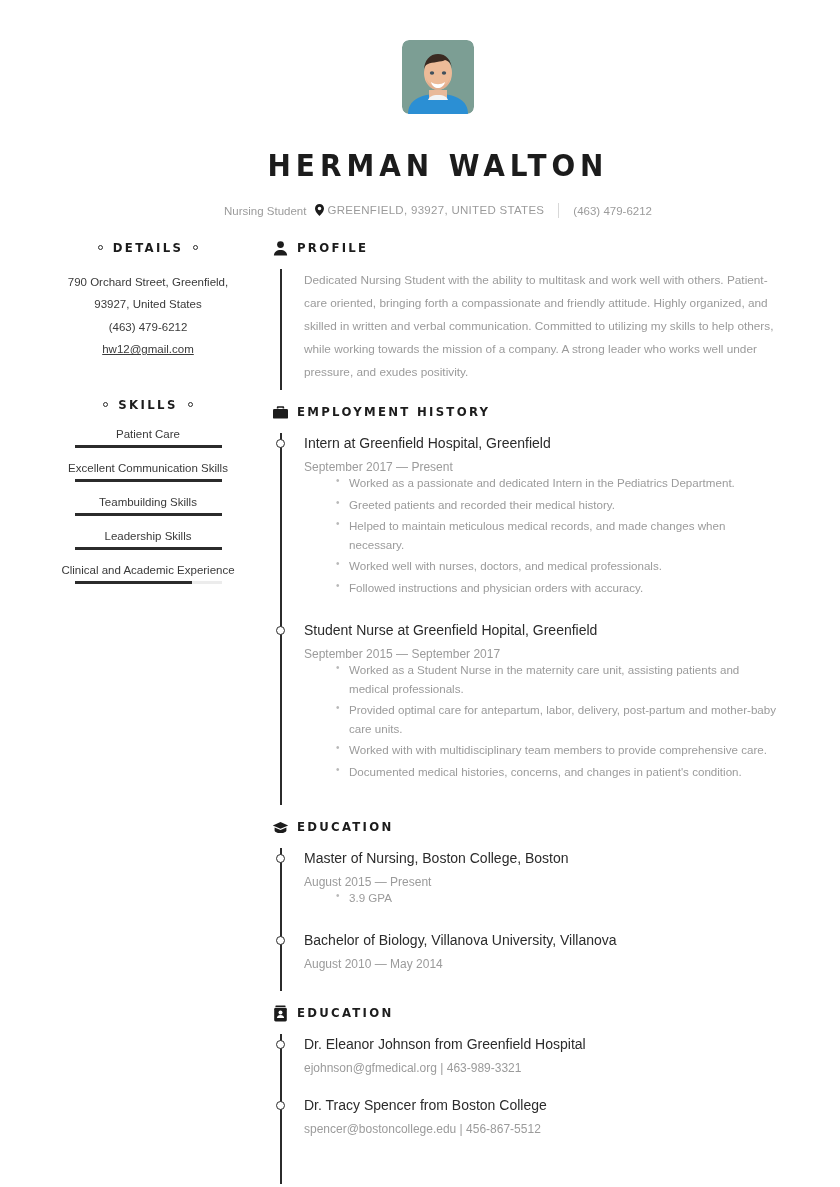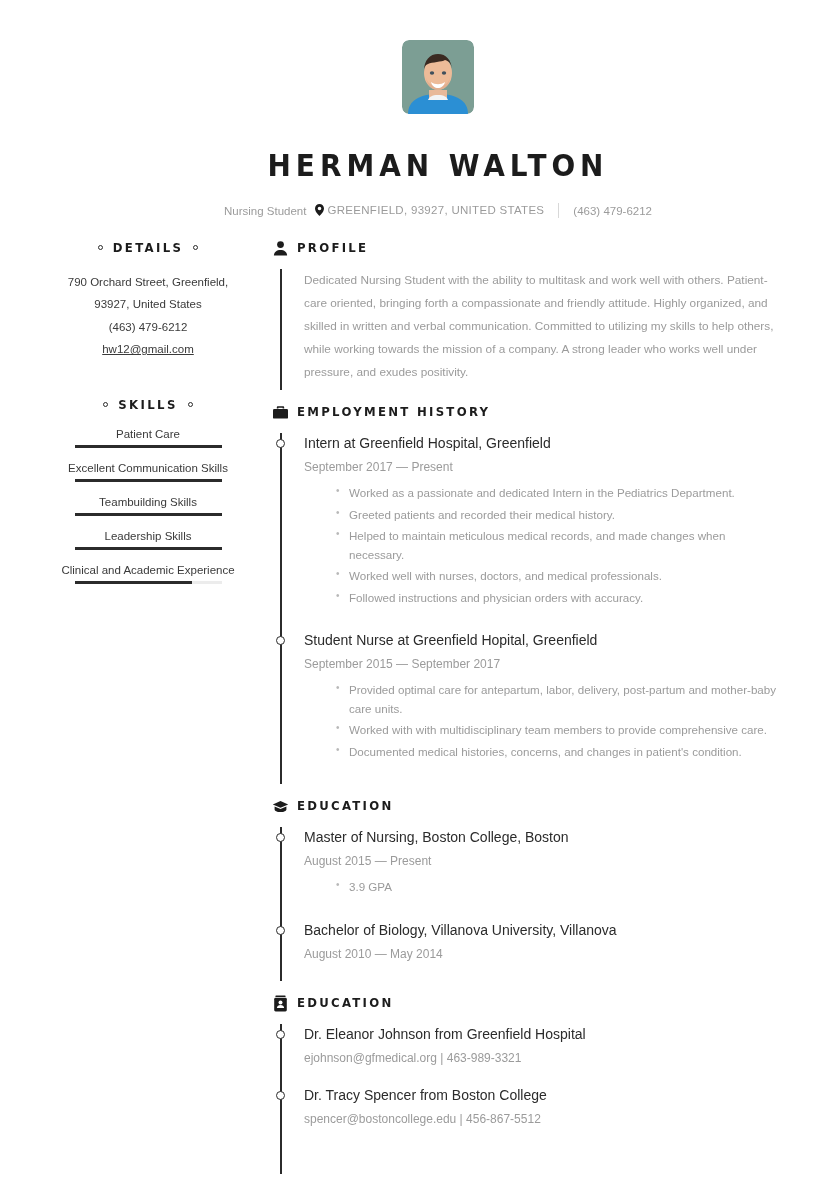--- a/index.html
+++ b/index.html
@@ -90,21 +90,21 @@
   .profile-text { font-size: 11.8px; line-height: 1.95; color: #9b9b9b; }
 
   .entry { position: relative; padding-bottom: 20px; }
   .entry .node {
     position: absolute; left: -28.5px; top: 6px;
     width: 9px; height: 9px; border: 1.6px solid #2b2b2b;
     border-radius: 50%; background: #fff;
   }
   .entry-title { font-size: 14px; color: #2b2b2b; line-height: 1.5; }
   .entry-meta { font-size: 12px; color: #9b9b9b; margin-top: 6px; }
-  .bullets { margin-top: 10px; padding-left: 32px; }
+  .bullets { padding-left: 32px; }
   .bullets li {
     list-style: none; position: relative;
     font-size: 11.6px; line-height: 1.6; color: #9b9b9b;
     margin-bottom: 3px; padding-left: 13px;
   }
   .bullets li:before {
     content: "\2022"; position: absolute; left: 0; top: -1px;
     color: #b8b8b8; font-size: 10px;
   }
   .gap-sm { height: 10px; }
@@ -254,20 +254,21 @@
                   <li>Helped to maintain meticulous medical records, and made changes when necessary.</li>
                   <li>Worked well with nurses, doctors, and medical professionals.</li>
                   <li>Followed instructions and physician orders with accuracy.</li>
                 </ul>
               </div>
               <div class="entry">
                 <span class="node"></span>
                 <div class="entry-title">Student Nurse at  Greenfield Hopital, Greenfield</div>
                 <div class="entry-meta">September 2015 — September 2017</div>
                 <ul class="bullets">
+                  <li>Worked as a Student Nurse in the maternity care unit, assisting patients and medical professionals.</li>
                   <li>Provided optimal care for antepartum, labor, delivery, post-partum and mother-baby care units.</li>
                   <li>Worked with with multidisciplinary team members to provide comprehensive care.</li>
                   <li>Documented medical histories, concerns, and changes in patient's condition.</li>
                 </ul>
               </div>
             </div>
         </div>
       </div>
 
       <div class="gap-sm"></div>

